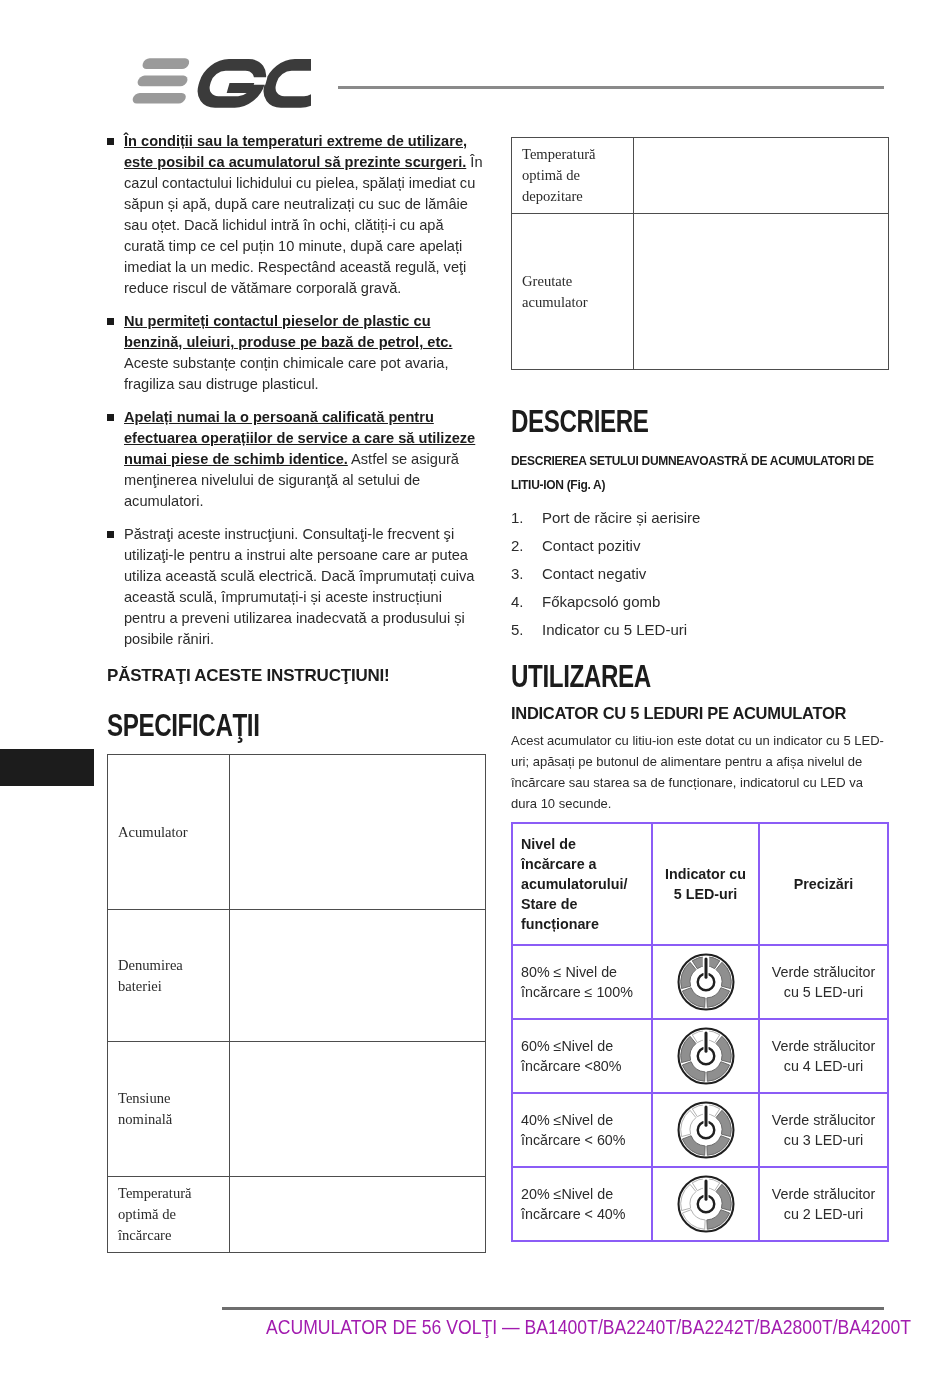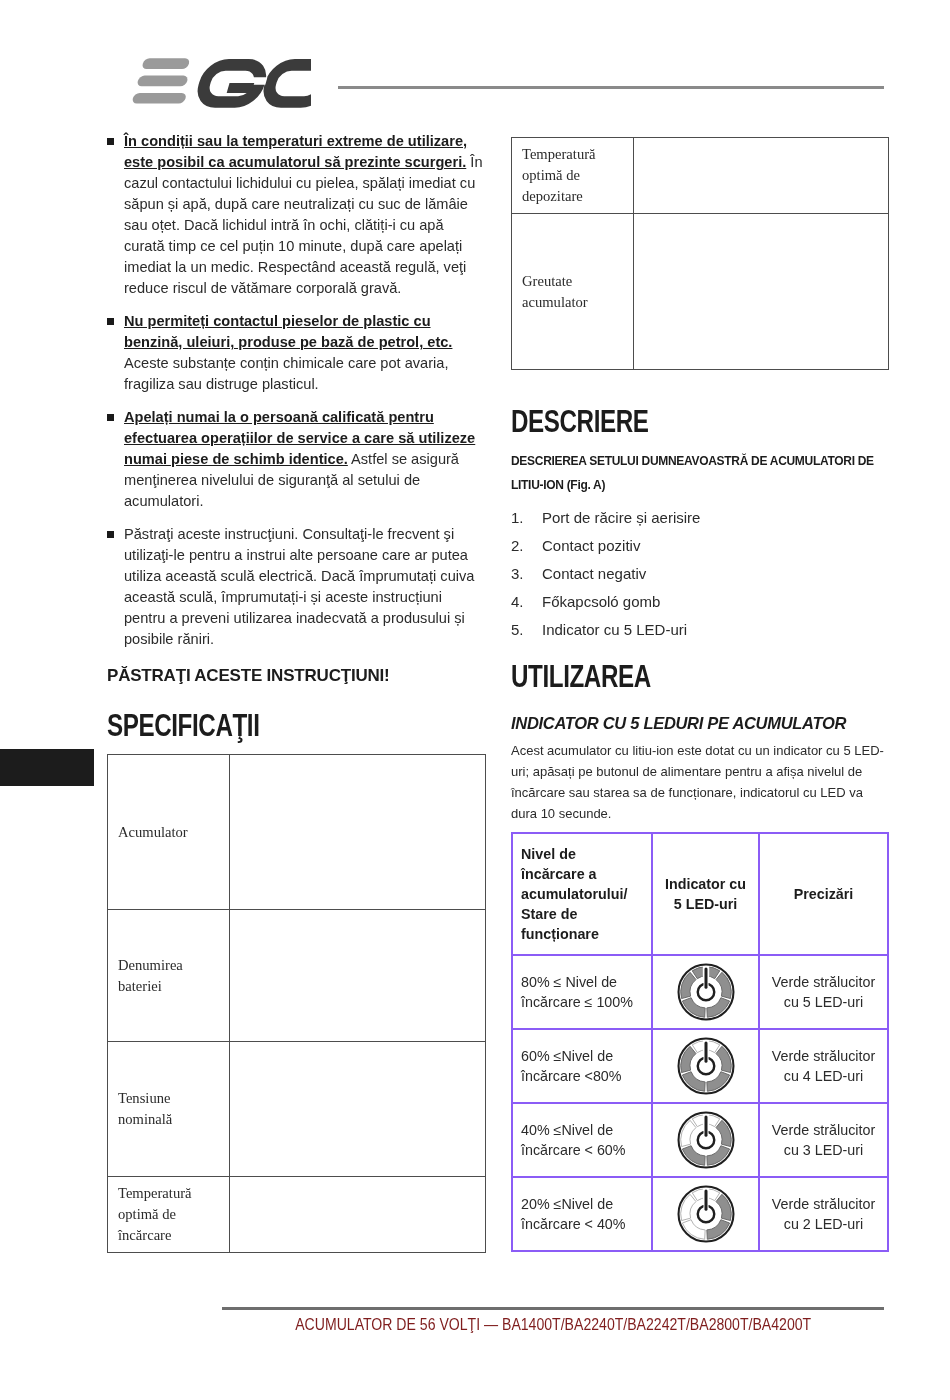--- a/index.html
+++ b/index.html
@@ -54,21 +54,21 @@
   
   svg.led-icon{width:60px;height:60px;vertical-align:middle;display:inline-block;}
   .seg{fill:#ffffff;stroke:#adadad;stroke-width:1;}
   .seg.lit{fill:#8f8f8f;stroke:#666666;}
   .ink{stroke:#1f1f1f;fill:none;}
   .wh{fill:#ffffff;stroke:none;}
 
   
   .footer-rule{position:absolute;left:222px;top:1307px;width:662px;height:3px;background:#6e6e6e;}
   .footer-text{position:absolute;left:222px;top:1316px;width:662px;text-align:center;
-               font-size:16px;color:#7f1d1d;}
+               font-size:20px;color:#a21caf;}
   .footer-text span{display:inline-block;transform:scaleX(0.88);transform-origin:center;white-space:nowrap;}
 </style>
 </head>
 <body>
 
 <div class="page">
 
   <svg class="logo" viewBox="0 0 250 62" aria-hidden="true">
     <g transform="skewX(-16) translate(18,0)">
       <rect x="30" y="1" width="56" height="13" rx="6.5" fill="#9a9a9a"></rect>
@@ -164,21 +164,21 @@
           <span class="num">4.</span>
           <span>Főkapcsoló gomb</span>
         </div>
       <div class="numitem">
           <span class="num">5.</span>
           <span>Indicator cu 5 LED-uri</span>
         </div>
     </div>
 
     <div class="big-head mt-head">UTILIZAREA</div>
-    <div class="subhead" style="margin-top:16px;font-size:16.5px;font-style:italic;">INDICATOR CU 5 LEDURI PE ACUMULATOR</div>
+    <div class="subhead" style="margin-top:6px;font-size:16.5px;">INDICATOR CU 5 LEDURI PE ACUMULATOR</div>
     <div class="para">Acest acumulator cu litiu-ion este dotat cu un indicator cu 5 LED-uri; apăsați pe butonul de alimentare pentru a afișa nivelul de încărcare sau starea sa de funcționare, indicatorul cu LED va dura 10 secunde.</div>
 
     <table class="led">
       <tbody>
         <tr>
           <th class="c1">Nivel de încărcare a acumulatorului/ Stare de funcționare</th>
           <th class="c2">Indicator cu 5 LED-uri</th>
           <th class="c3">Precizări</th>
         </tr>
 

